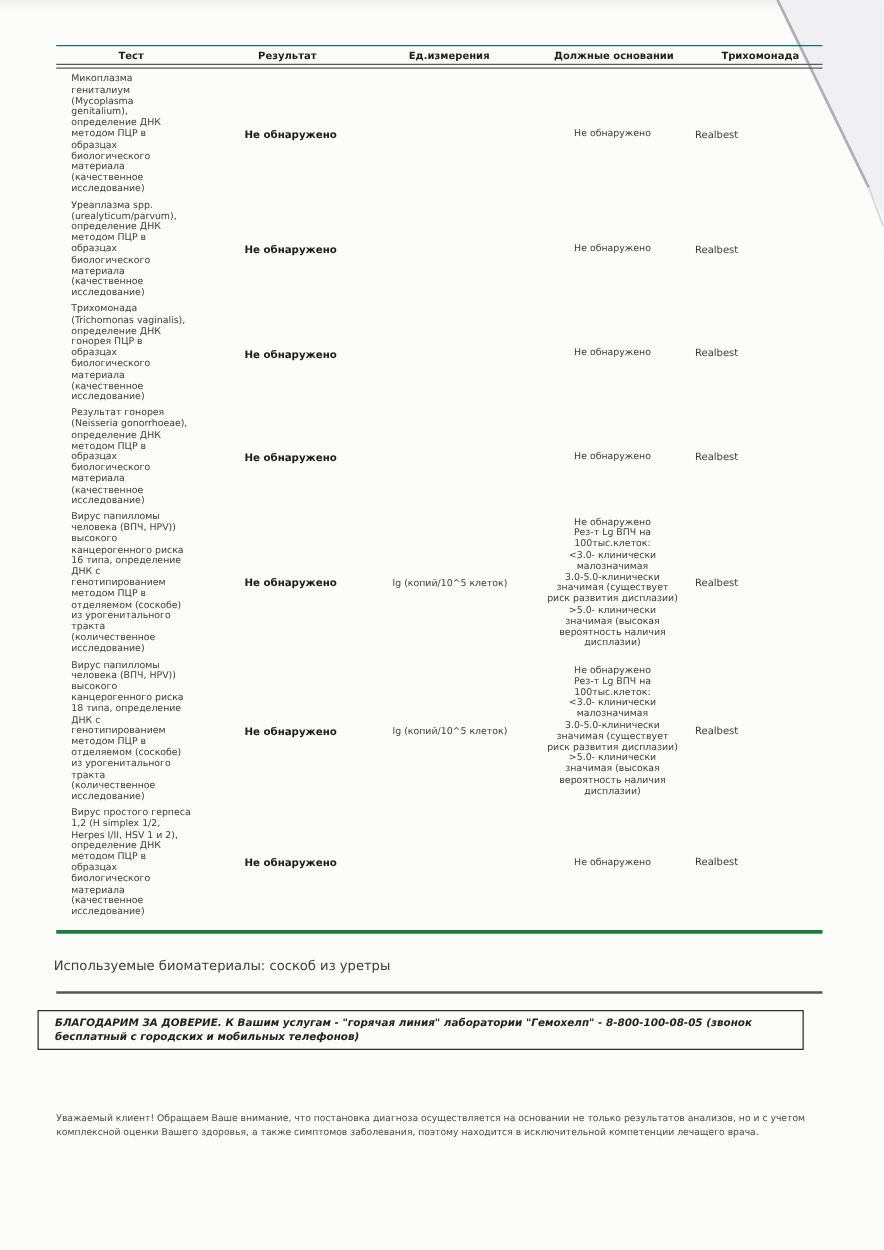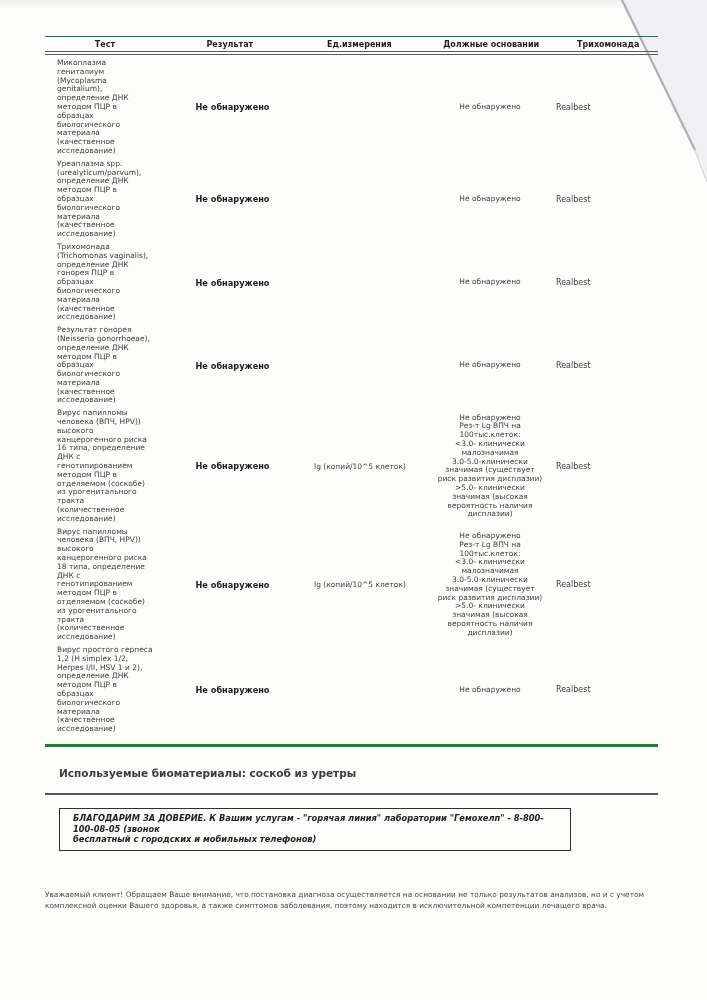--- a/index.html
+++ b/index.html
@@ -41,24 +41,24 @@
     white-space:pre-line;color:#3c3c3c;
   }
   .cell-mid{display:flex;align-items:center;justify-content:center;text-align:center;}
   .cell-result{font-weight:bold;font-size:8.2px;color:#1c1c1c;}
   .cell-units{font-size:7.5px;color:#3c3c3c;text-align:center;}
   .cell-ref{font-size:7.5px;line-height:8.8px;white-space:pre-line;color:#3c3c3c;}
   .cell-analyzer{display:flex;align-items:center;justify-content:flex-start;
     padding-left:6px;font-size:8px;color:#3c3c3c;}
 
   
-  .biomaterials{position:absolute;left:59px;top:767px;font-size:10.5px;color:#3c3c3c;font-weight:bold;}
+  .biomaterials{position:absolute;left:43px;top:767px;font-size:10.5px;color:#3c3c3c;}
   .rule2{position:absolute;left:45px;top:793px;width:613px;border-top:2px solid #555;}
   .notice{
-    position:absolute;left:59px;top:808px;width:512px;box-sizing:border-box;
+    position:absolute;left:30px;top:808px;width:613px;box-sizing:border-box;
     border:1.2px solid #2e2e2e;padding:4px 8px 5px 13px;
     font-size:8.3px;line-height:10.5px;font-weight:bold;font-style:italic;
     color:#222;white-space:pre-line;
   }
   .disclaimer{
     position:absolute;left:45px;top:890px;width:662px;
     font-size:7.4px;line-height:10.5px;color:#4a4a4a;white-space:pre-line;
   }
 </style>
 </head>

